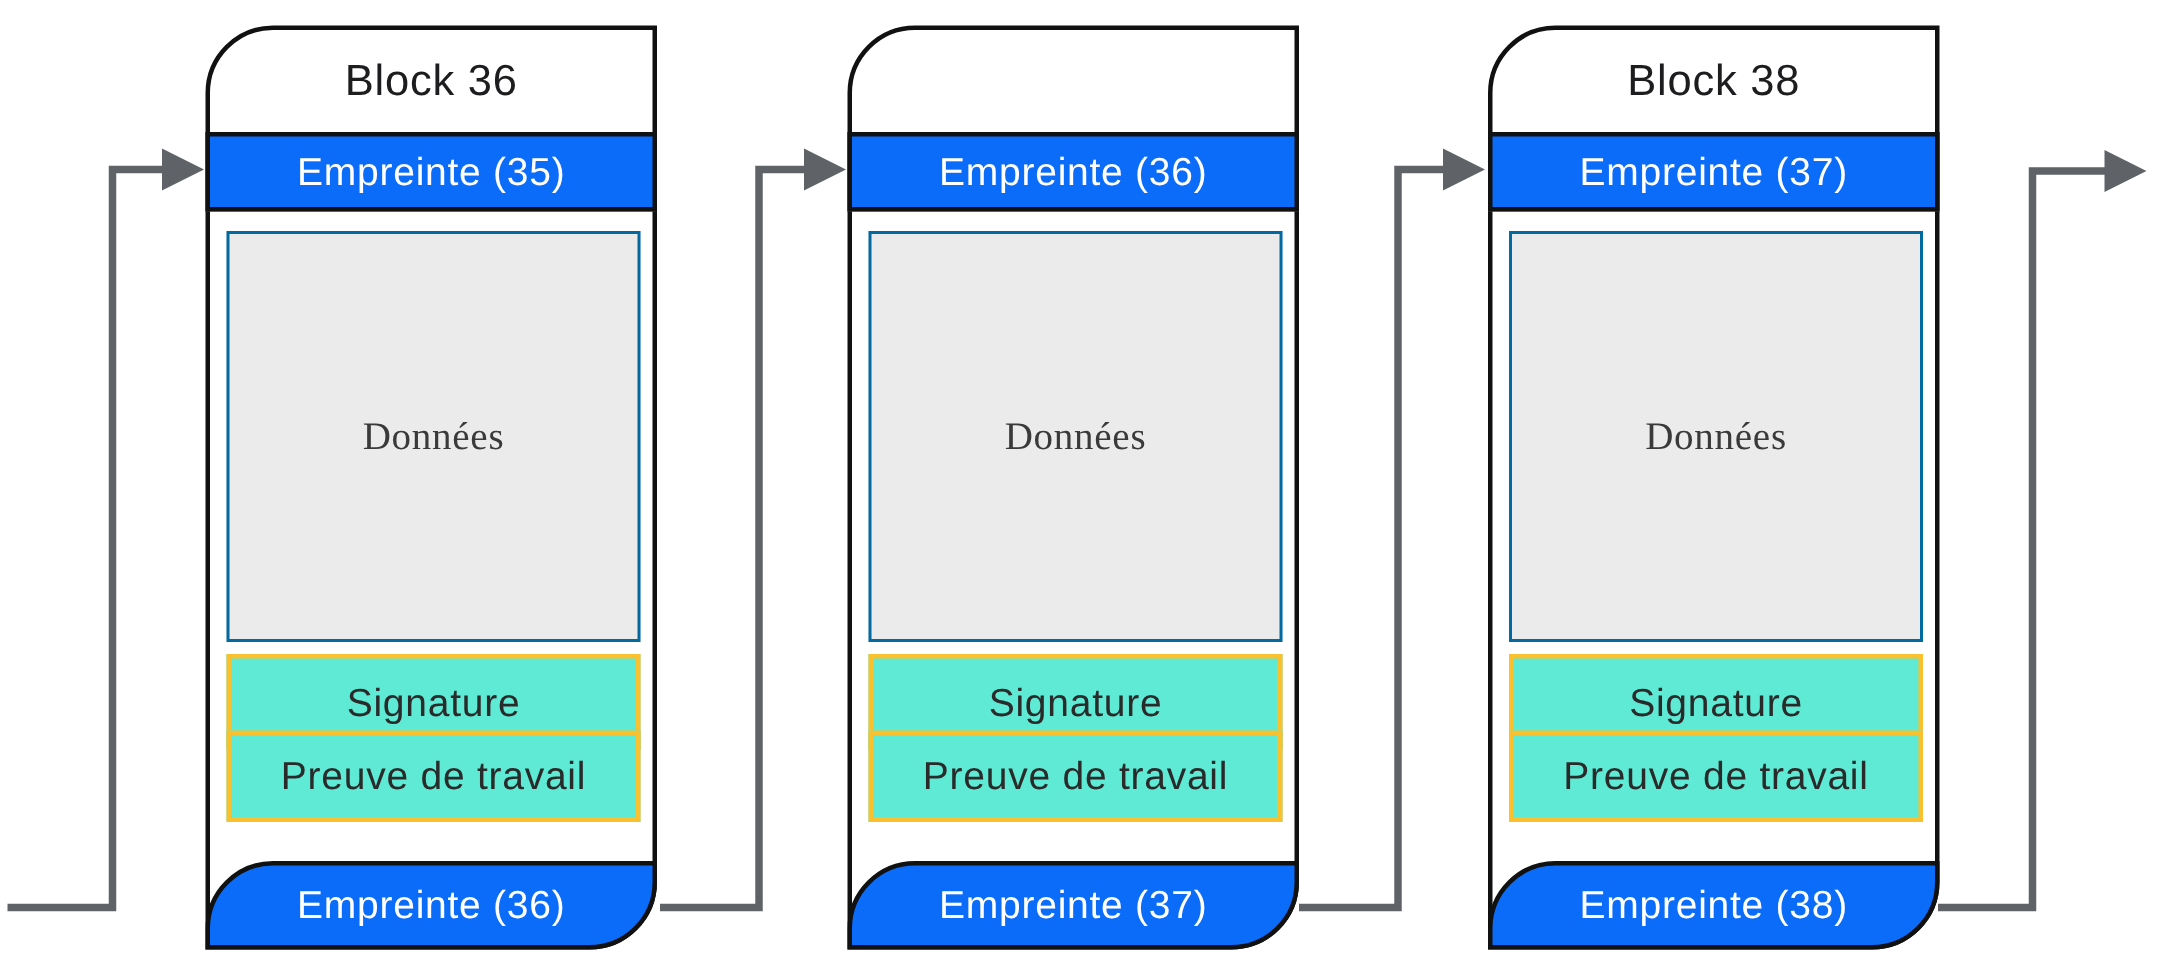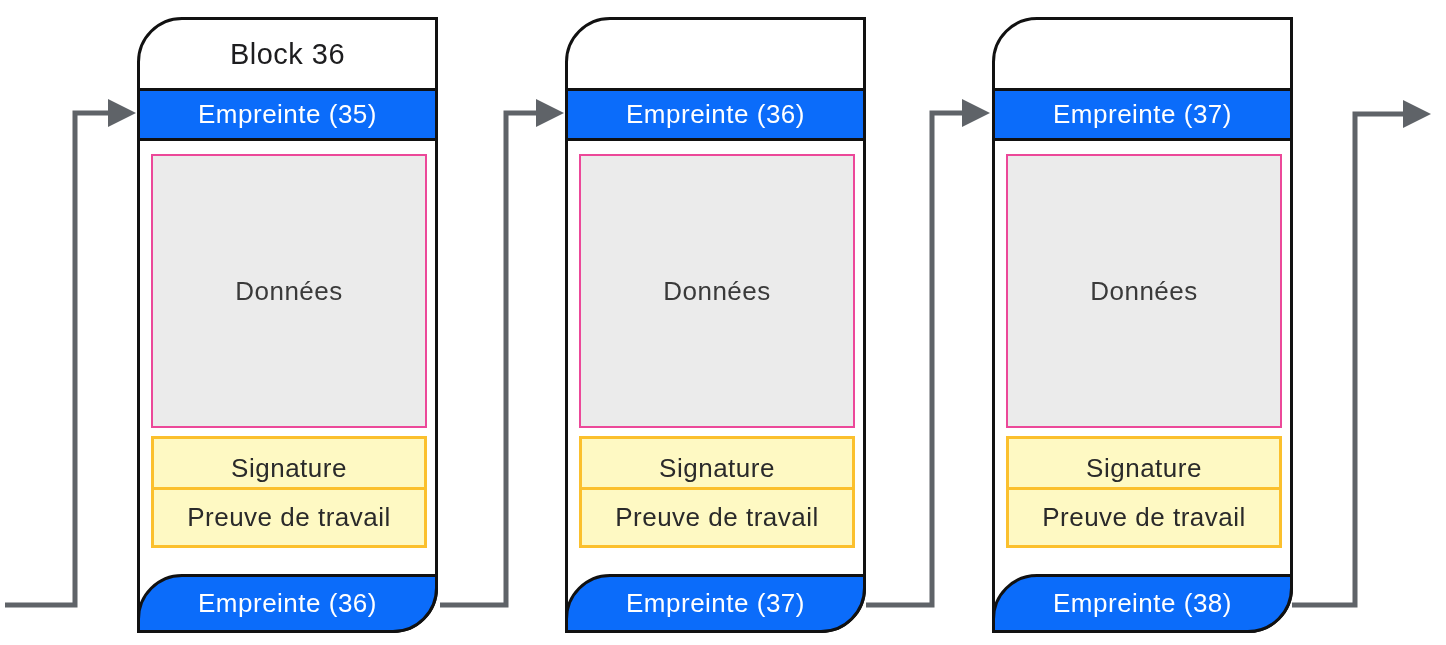--- a/index.html
+++ b/index.html
@@ -61,34 +61,35 @@
     border-radius: 45px 0 45px 0;
   }
 
   .data-box {
     position: absolute;
     top: 134px;
     left: 11px;
     right: 8px;
     height: 274px;
     background: var(--data-fill, #ebebeb);
-    border: 2px solid #ec4899;
+    border: 2px solid #0369a1;
     display: flex;
     align-items: center;
     justify-content: center;
     font-size: 26px;
     letter-spacing: 0.5px;
     color: #3a3a3a;
+    font-family: Liberation Serif, serif;
   }
 
   .yellow-box {
     position: absolute;
     left: 11px;
     right: 8px;
-    background: #fef9c3;
+    background: #5eead4;
     border: 3px solid var(--box-yellow, #fbc02d);
     display: flex;
     align-items: center;
     justify-content: center;
     font-size: 26px;
     letter-spacing: 0.5px;
     color: #2a2a2a;
   }
   .yellow-box.signature { top: 416px; height: 64px; }
   .yellow-box.pow       { top: 467px; height: 61px; }
@@ -145,20 +146,21 @@
 
   <div class="block" style="left:565px">
     <div class="hash-bar top">Empreinte (36)</div>
     <div class="data-box">Données</div>
     <div class="yellow-box signature">Signature</div>
     <div class="yellow-box pow">Preuve de travail</div>
     <div class="hash-bar bottom">Empreinte (37)</div>
   </div>
 
   <div class="block" style="left:992px">
+    <div class="block-title">Block 38</div>
     <div class="hash-bar top">Empreinte (37)</div>
     <div class="data-box">Données</div>
     <div class="yellow-box signature">Signature</div>
     <div class="yellow-box pow">Preuve de travail</div>
     <div class="hash-bar bottom">Empreinte (38)</div>
   </div>
 
 </div>
 
 </body></html>

